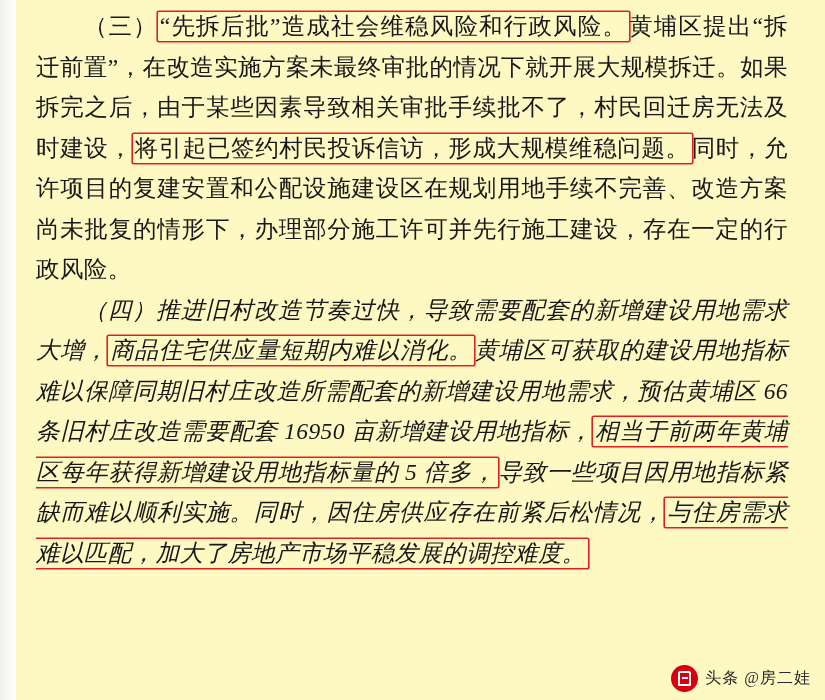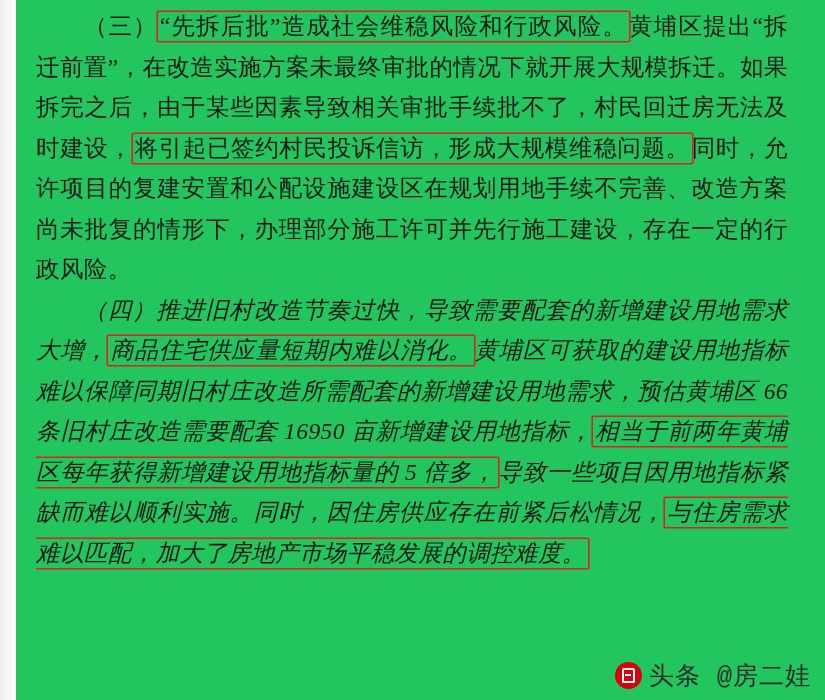--- a/index.html
+++ b/index.html
@@ -11,21 +11,21 @@
     height: 700px;
     background: #ffffff;
     font-family: "Liberation Serif", "DejaVu Serif", serif;
     overflow: hidden;
     position: relative;
   }
   #page {
     position: relative;
     width: 825px;
     height: 700px;
-    background: #22c55e;
+    background: #fef9c3;
     padding: 0;
     box-sizing: border-box;
   }
   .doc-body {
     position: absolute;
     left: 36px;
     top: 6px;
     width: 752px;
     color: #181818;
     font-size: 23.5px;
@@ -85,22 +85,22 @@
   .wm-badge::after {
     content: "";
     position: absolute;
     left: 10.5px;
     top: 12px;
     width: 6px;
     height: 2.4px;
     background: #ffffff;
   }
   .wm-text {
-    font-family: Liberation Mono, monospace;
-    font-size: 25px;
+    font-family: Liberation Serif, serif;
+    font-size: 16px;
     color: #2b2b2b;
     letter-spacing: 1px;
     white-space: nowrap;
   }
   .page-edge-left {
     position: absolute;
     left: 0;
     top: 0;
     width: 16px;
     height: 700px;

